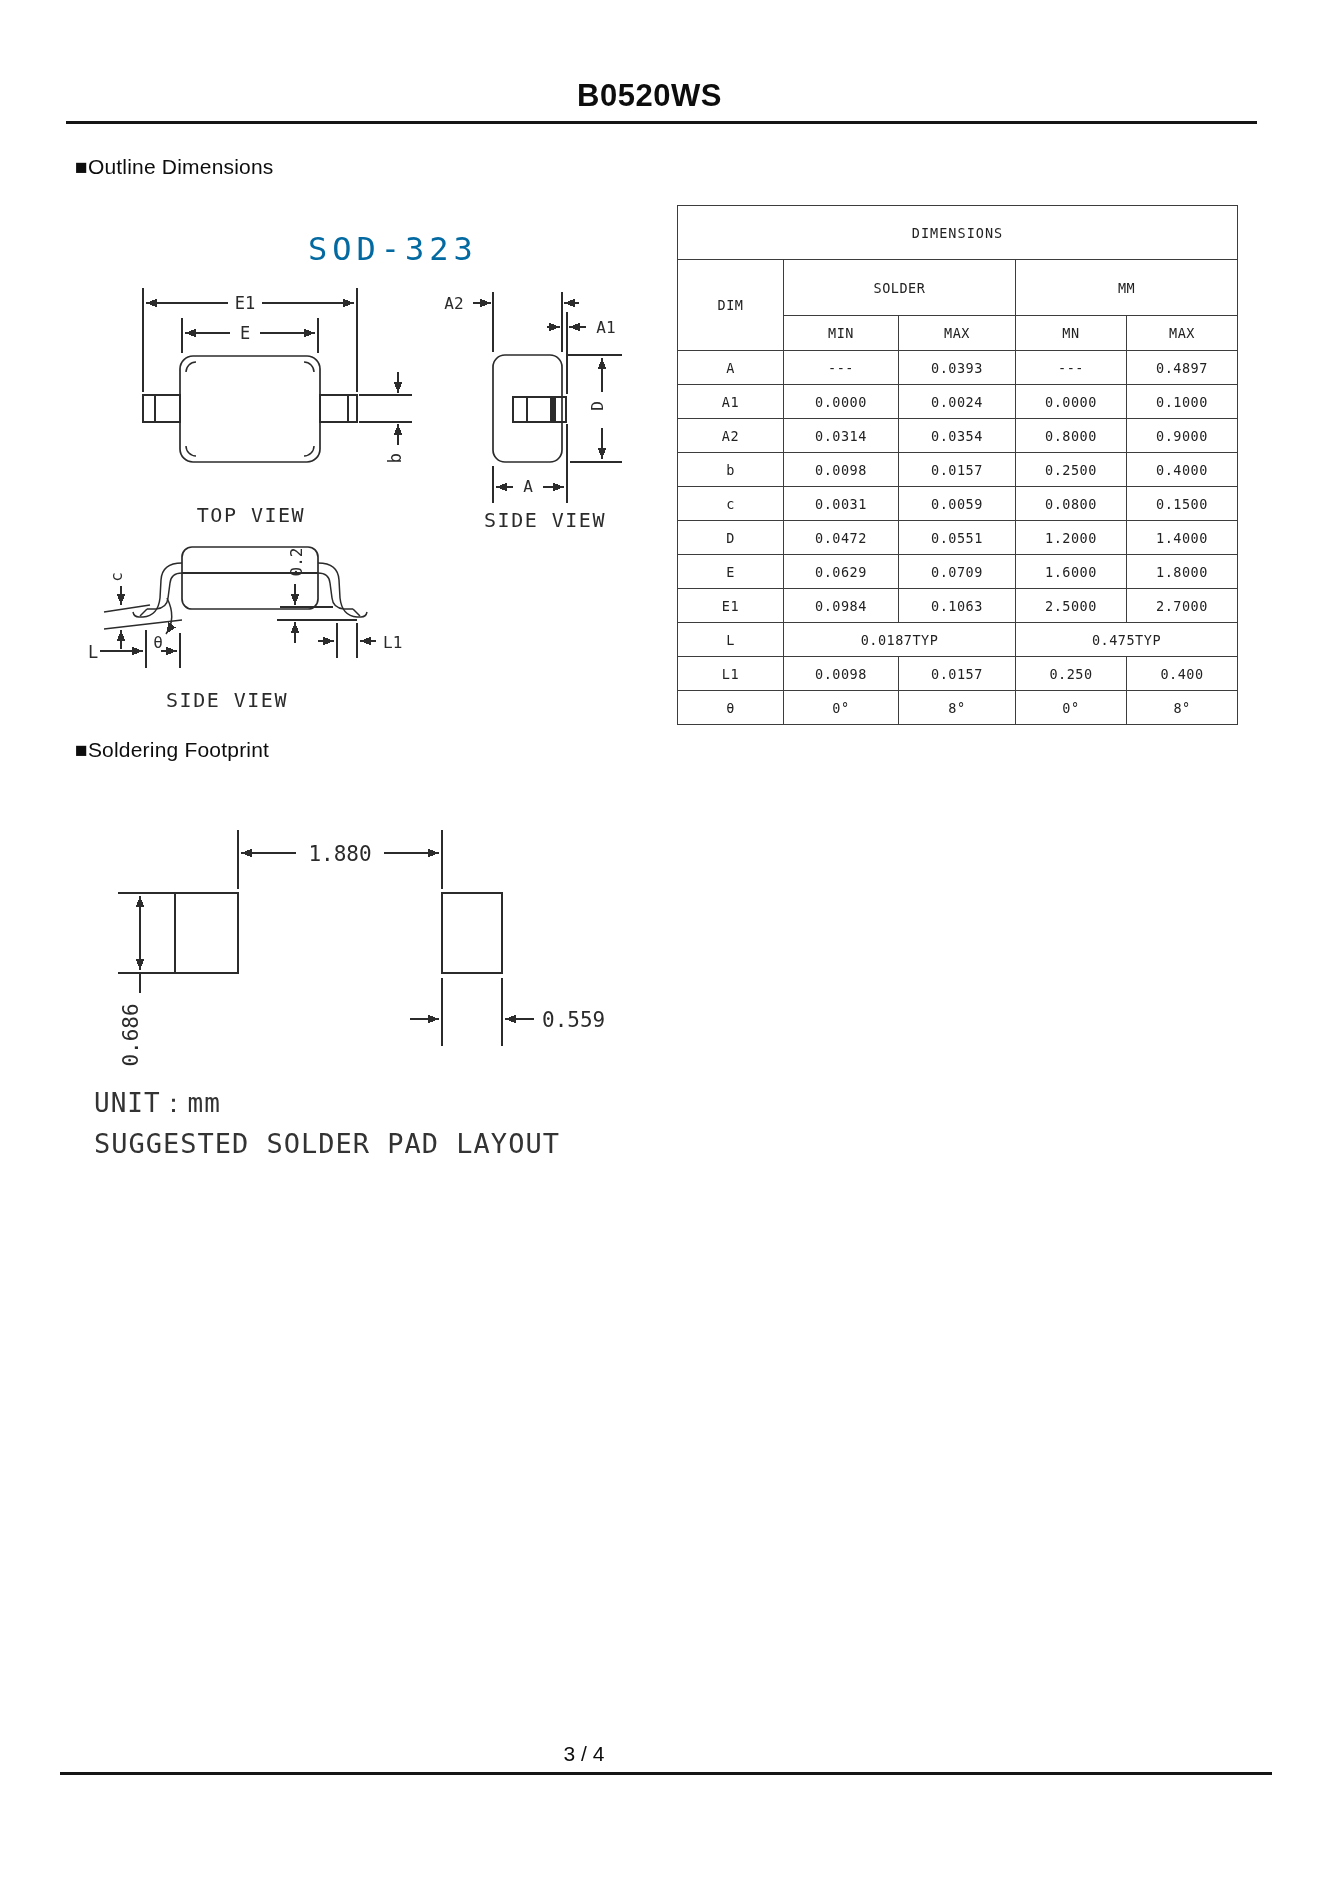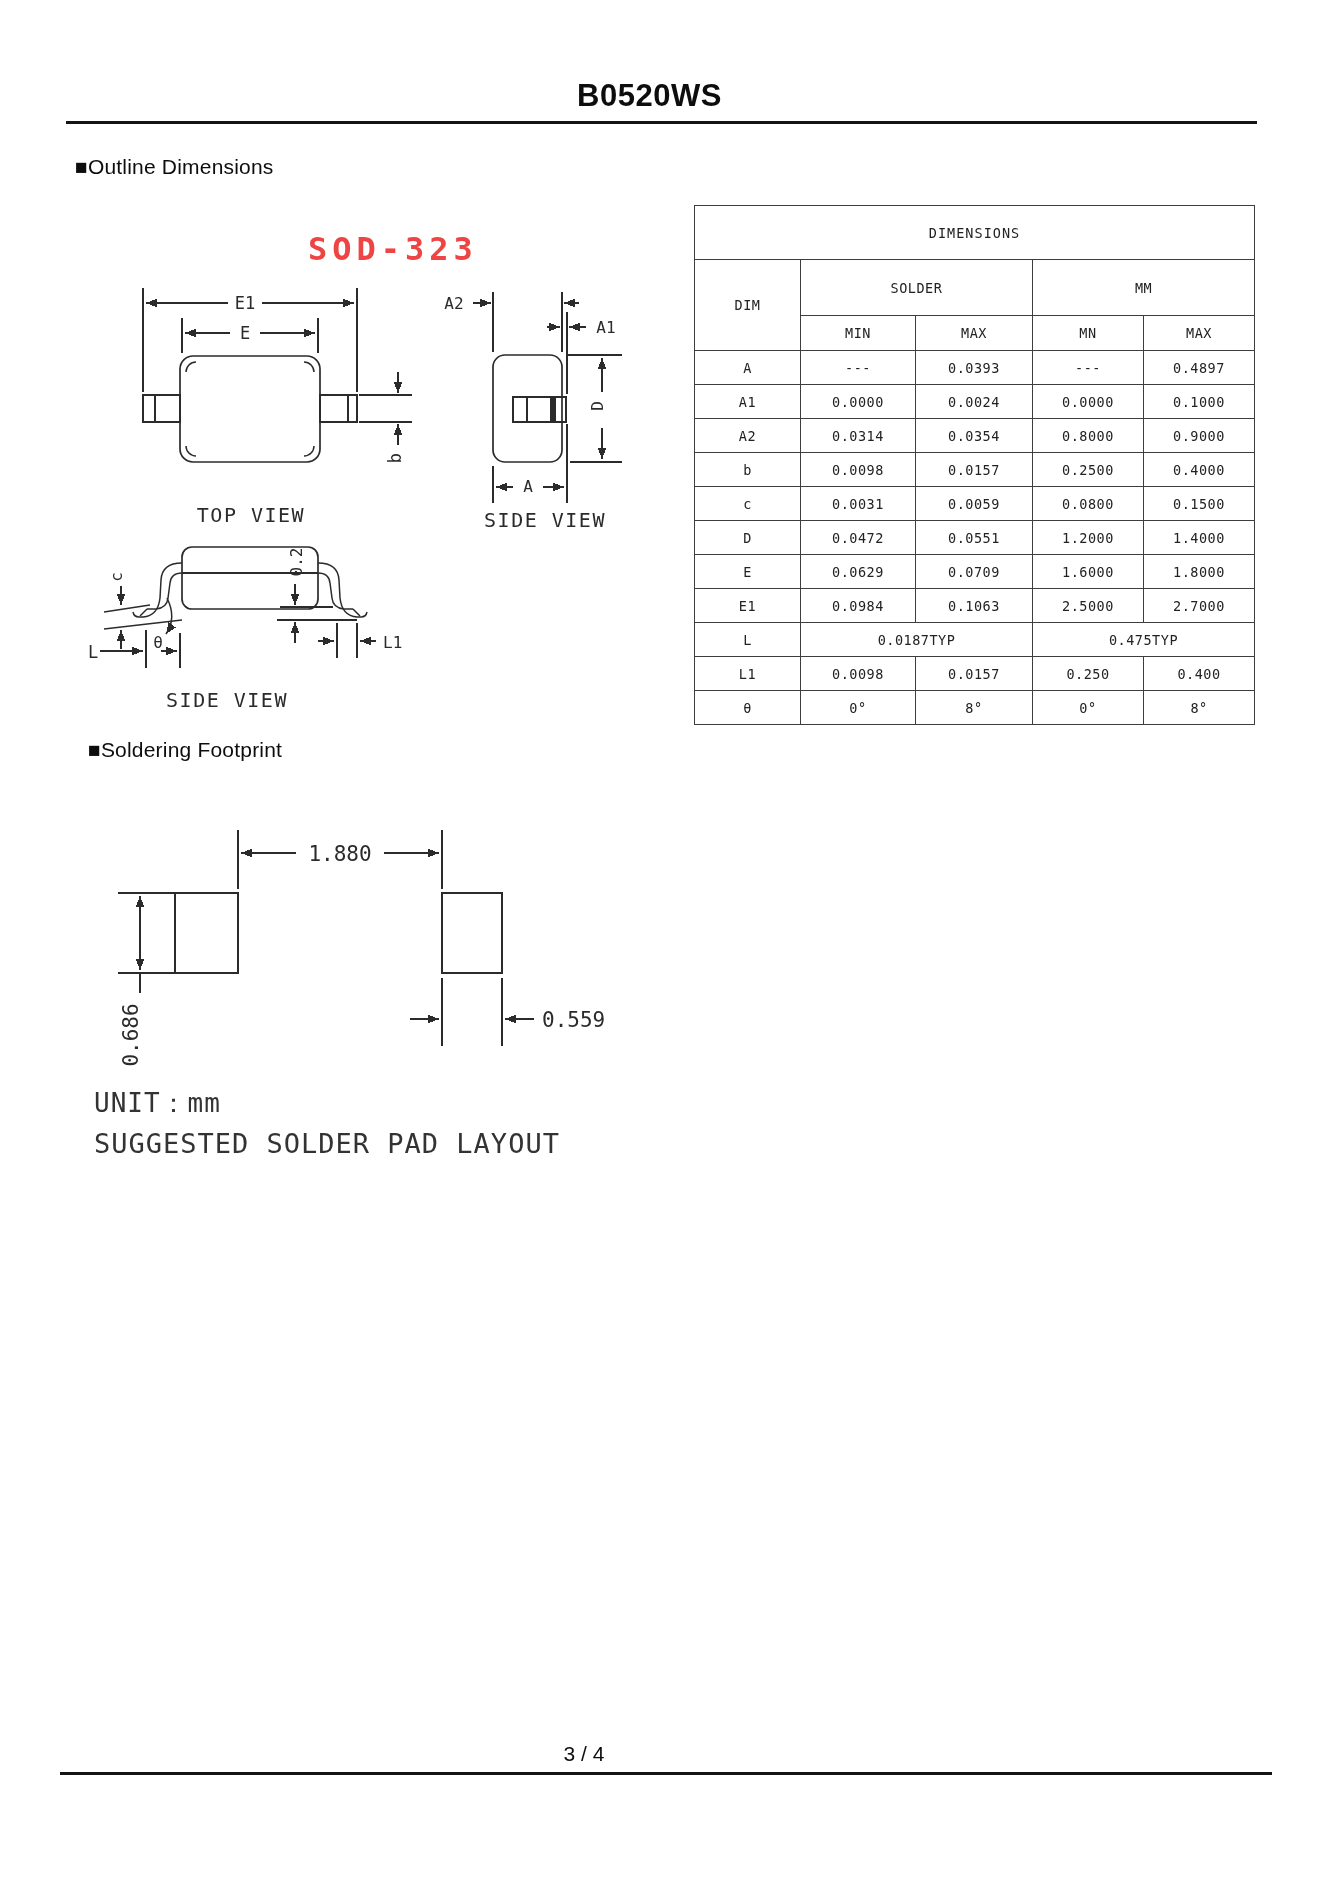--- a/index.html
+++ b/index.html
@@ -12,36 +12,36 @@
     left:0;top:78px;width:1299px;text-align:center;
     font-size:31px;font-weight:bold;letter-spacing:0.5px;color:#0d0d0d;
   }
   .rule{background:#151515;}
   .title-rule{left:66px;top:121px;width:1191px;height:3px;}
   .footer-rule{left:60px;top:1772px;width:1212px;height:3px;}
   .section-heading{
     font-size:21px;font-weight:normal;color:#0d0d0d;letter-spacing:0.2px;
   }
   .h-outline{left:75px;top:155px;}
-  .h-solder{left:88px;top:738px;}
+  .h-solder{left:75px;top:738px;}
   .pkg-name{
     left:308px;top:230px;font-family:"DejaVu Sans Mono",monospace;
-    font-size:32px;color:#ef4444;letter-spacing:5px;font-weight:bold;
+    font-size:32px;color:#0369a1;letter-spacing:5px;
   }
   .cad-text{
     left:94px;font-family:"DejaVu Sans Mono",monospace;color:#333;text-align:center;
   }
   .unit-line{top:1086px;font-size:26px;letter-spacing:1px;}
   .pad-caption{top:1128px;font-size:27px;letter-spacing:1px;}
   .page-num{
     left:0;top:1742px;width:1168px;text-align:center;font-size:21px;color:#0d0d0d;
   }
   
   table.dims{
-    position:absolute;left:694px;top:205px;width:560px;height:519px;
+    position:absolute;left:677px;top:205px;width:560px;height:519px;
     border-collapse:collapse;table-layout:fixed;
     font-family:"DejaVu Sans Mono",monospace;font-size:13.5px;color:#222;
   }
   table.dims td{
     border:1.5px solid #3d3d3d;text-align:center;vertical-align:middle;
     padding:0;letter-spacing:0.5px;
   }
   tr.r-head1{height:54px;}
   tr.r-head2{height:56px;}
   tr.r-head3{height:35px;}

